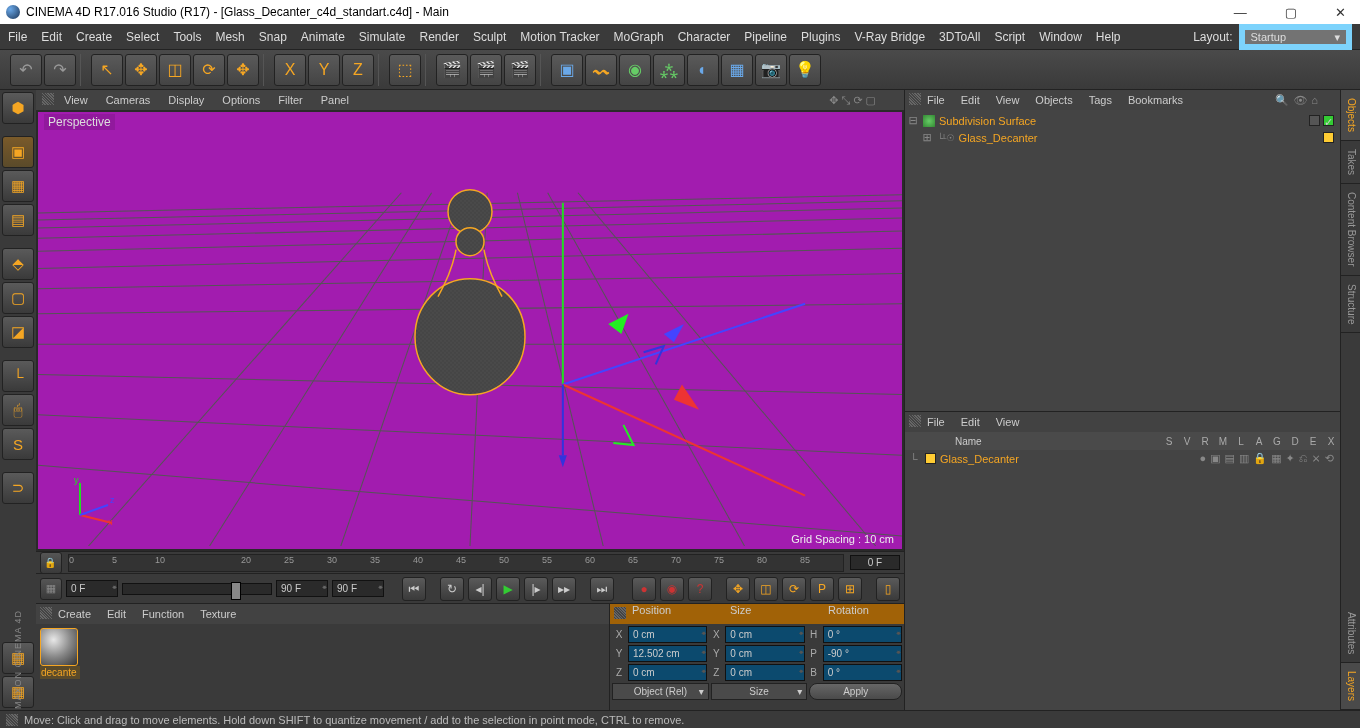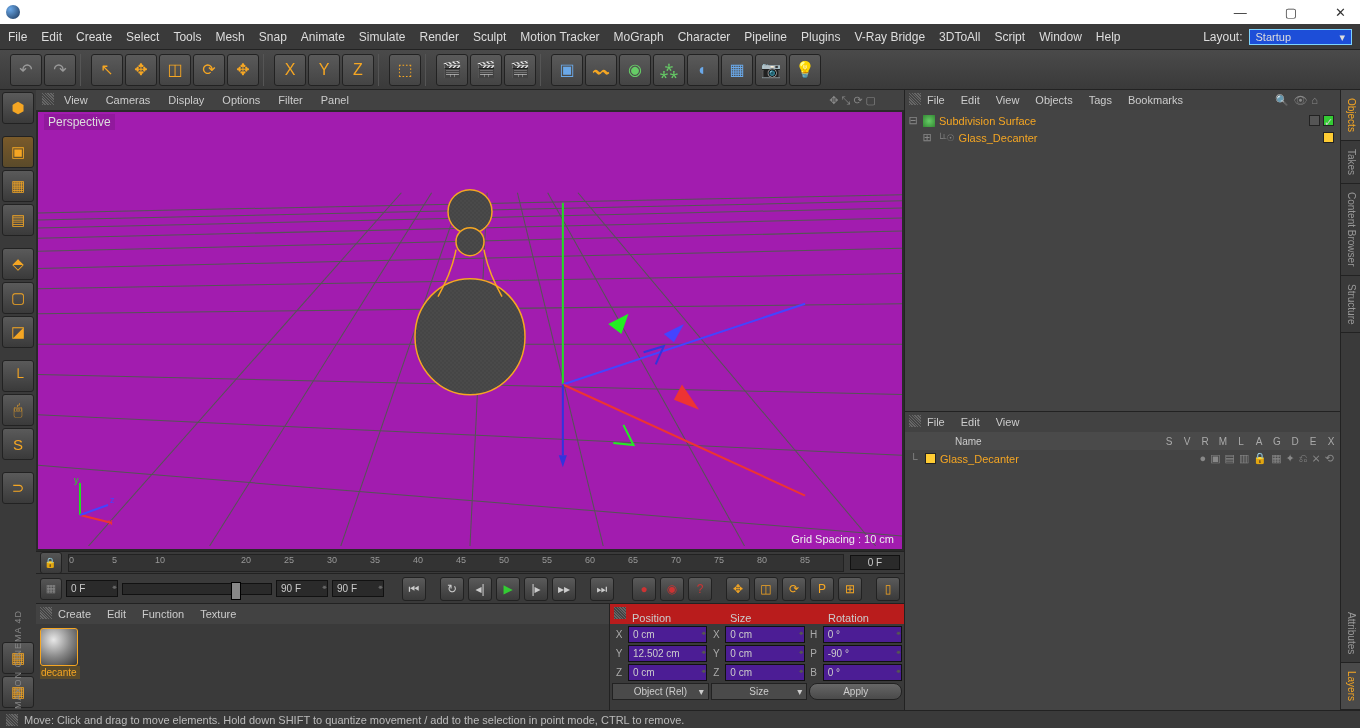--- a/index.html
+++ b/index.html
@@ -8,21 +8,21 @@
 
 .titlebar { height: 24px; background: #fff; color: #000; display: flex; align-items: center; padding: 0 6px; font-size: 12px; }
 .titlebar-icon { width: 14px; height: 14px; border-radius: 50%; background: radial-gradient(circle at 30% 30%, #6aa8e8, #1a3355); margin-right: 6px; }
 .titlebar-controls { margin-left: auto; display: flex; gap: 22px; font-size: 13px; color: #333; }
 .titlebar-controls span { cursor: default; padding: 0 8px; }
 
 
 .menubar { height: 26px; background: #3a3a3a; display: flex; align-items: center; padding: 0 8px; gap: 14px; border-bottom: 1px solid #222; }
 .menubar span { font-size: 12px; color: #ddd; }
 .layout-select { margin-left: auto; display: flex; align-items: center; gap: 6px; }
-.layout-dd { background: #1d4ed8; border: 1px solid #7dd3fc; color: #ddd; padding: 1px 60px 1px 6px; font-size: 11px; position: relative; }
+.layout-dd { background: #737373; border: 6px solid #7dd3fc; color: #ddd; padding: 1px 60px 1px 6px; font-size: 11px; position: relative; }
 .layout-dd::after { content: "▾"; position: absolute; right: 6px; }
 
 
 .toolbar { height: 40px; background: linear-gradient(#4a4a4a,#3a3a3a); display: flex; align-items: center; padding: 2px 6px; gap: 6px; border-bottom: 1px solid #222; }
 .tb-group { display: flex; gap: 2px; padding: 0 4px; border-right: 1px solid #555; }
 .tb-group:last-child { border-right: none; }
 .tb-btn { width: 32px; height: 32px; background: linear-gradient(#5a5a5a,#444); border: 1px solid #222; display: flex; align-items: center; justify-content: center; font-size: 16px; color: #f5a623; border-radius: 3px; }
 .tb-btn.blue { color: #6aa8e8; }
 .tb-btn.green { color: #6c6; }
 .tb-btn.yellow { color: #fc3; }
@@ -71,27 +71,27 @@
 .bottom-panels { display:flex; border-top:1px solid #222;}
 .mat-panel { flex:1; background:#3a3a3a; }
 .mat-menu { height:20px; background:#424242; display:flex; align-items:center; gap:16px; padding:0 22px; font-size:11px; position:relative; }
 .mat-menu .grip{ position:absolute; left:4px; top:3px; width:12px; height:12px; background: repeating-linear-gradient(45deg,#666,#666 1px,#444 1px,#444 2px);}
 .mat-content{ height:86px; display:flex; padding:4px; gap:6px;}
 .mat-swatch{ width:40px; text-align:left;}
 .mat-ball{ width:38px;height:38px; border:1px solid #f5a623; background: radial-gradient(circle at 35% 30%, #e8e8e8, #888, #333); border-radius:3px;}
 .mat-name{ font-size:10px; color:#f5a623; background:#5a4a2a; padding:1px;}
 
 .coord-panel{ width:295px; background:#3a3a3a; border-left:1px solid #222;}
-.coord-head{ height:20px; background:#b91c1c; display:flex; font-size:11px; position:relative; align-items:flex-end;}
+.coord-head{ height:20px; background:#a16207; display:flex; font-size:11px; position:relative; align-items:flex-start;}
 .coord-head .grip{ position:absolute; left:4px; top:3px; width:12px; height:12px; background: repeating-linear-gradient(45deg,#666,#666 1px,#444 1px,#444 2px);}
 .coord-head span{ flex:1; text-align:left; padding-left:22px;}
 .coord-rows{ padding:2px;}
 .coord-row{ display:flex; gap:2px; margin-bottom:2px;}
 .coord-lbl{ width:14px; font-size:10px; background:#3a3a3a; display:flex;align-items:center;justify-content:center; color:#aaa;}
-.coord-fld{ flex:1; background:#4c1d95; border:1px solid #111; padding:2px 4px; font-size:10px; position:relative;}
+.coord-fld{ flex:1; background:#0c4a6e; border:1px solid #111; padding:2px 4px; font-size:10px; position:relative;}
 .coord-fld::after{content:"◂▸"; position:absolute; right:2px; color:#555; font-size:7px; letter-spacing:-2px;}
 .coord-dd{ flex:1; background:#4a4a4a; border:1px solid #222; padding:2px 4px; font-size:10px; text-align:center; position:relative;}
 .coord-dd::after{content:"▾"; position:absolute; right:4px;}
 .apply-btn{ flex:1; background:linear-gradient(#666,#4a4a4a); border:1px solid #222; border-radius:8px; text-align:center; padding:2px; font-size:10px;}
 
 
 .right { width:460px; display:flex; background:#3a3a3a; border-left:1px solid #222;}
 .right-inner{ flex:1; display:flex; flex-direction:column;}
 .obj-menu{ height:20px; background:#424242; display:flex; gap:16px; align-items:center; padding:0 22px; font-size:11px; position:relative;}
 .obj-menu .grip{ position:absolute; left:4px; top:3px; width:12px; height:12px; background: repeating-linear-gradient(45deg,#666,#666 1px,#444 1px,#444 2px);}
@@ -129,20 +129,21 @@
 .vertical-brand span{ writing-mode:vertical-rl; transform:rotate(180deg); font-size:9px; color:#888; letter-spacing:1px;}
 
 
 .decanter{ position:absolute; left:50%; top:48%; transform:translate(-50%,-58%);}
 </style>
 </head>
 <body>
 
 <div class="titlebar">
   <div class="titlebar-icon"></div>
+  <span>CINEMA 4D R17.016 Studio (R17) - [Glass_Decanter_c4d_standart.c4d] - Main</span>
   <div class="titlebar-controls">
     <span>—</span>
     <span>▢</span>
     <span>✕</span>
   </div>
 </div>
 
 <div class="menubar">
   <span>File</span>
   <span>Edit</span>

